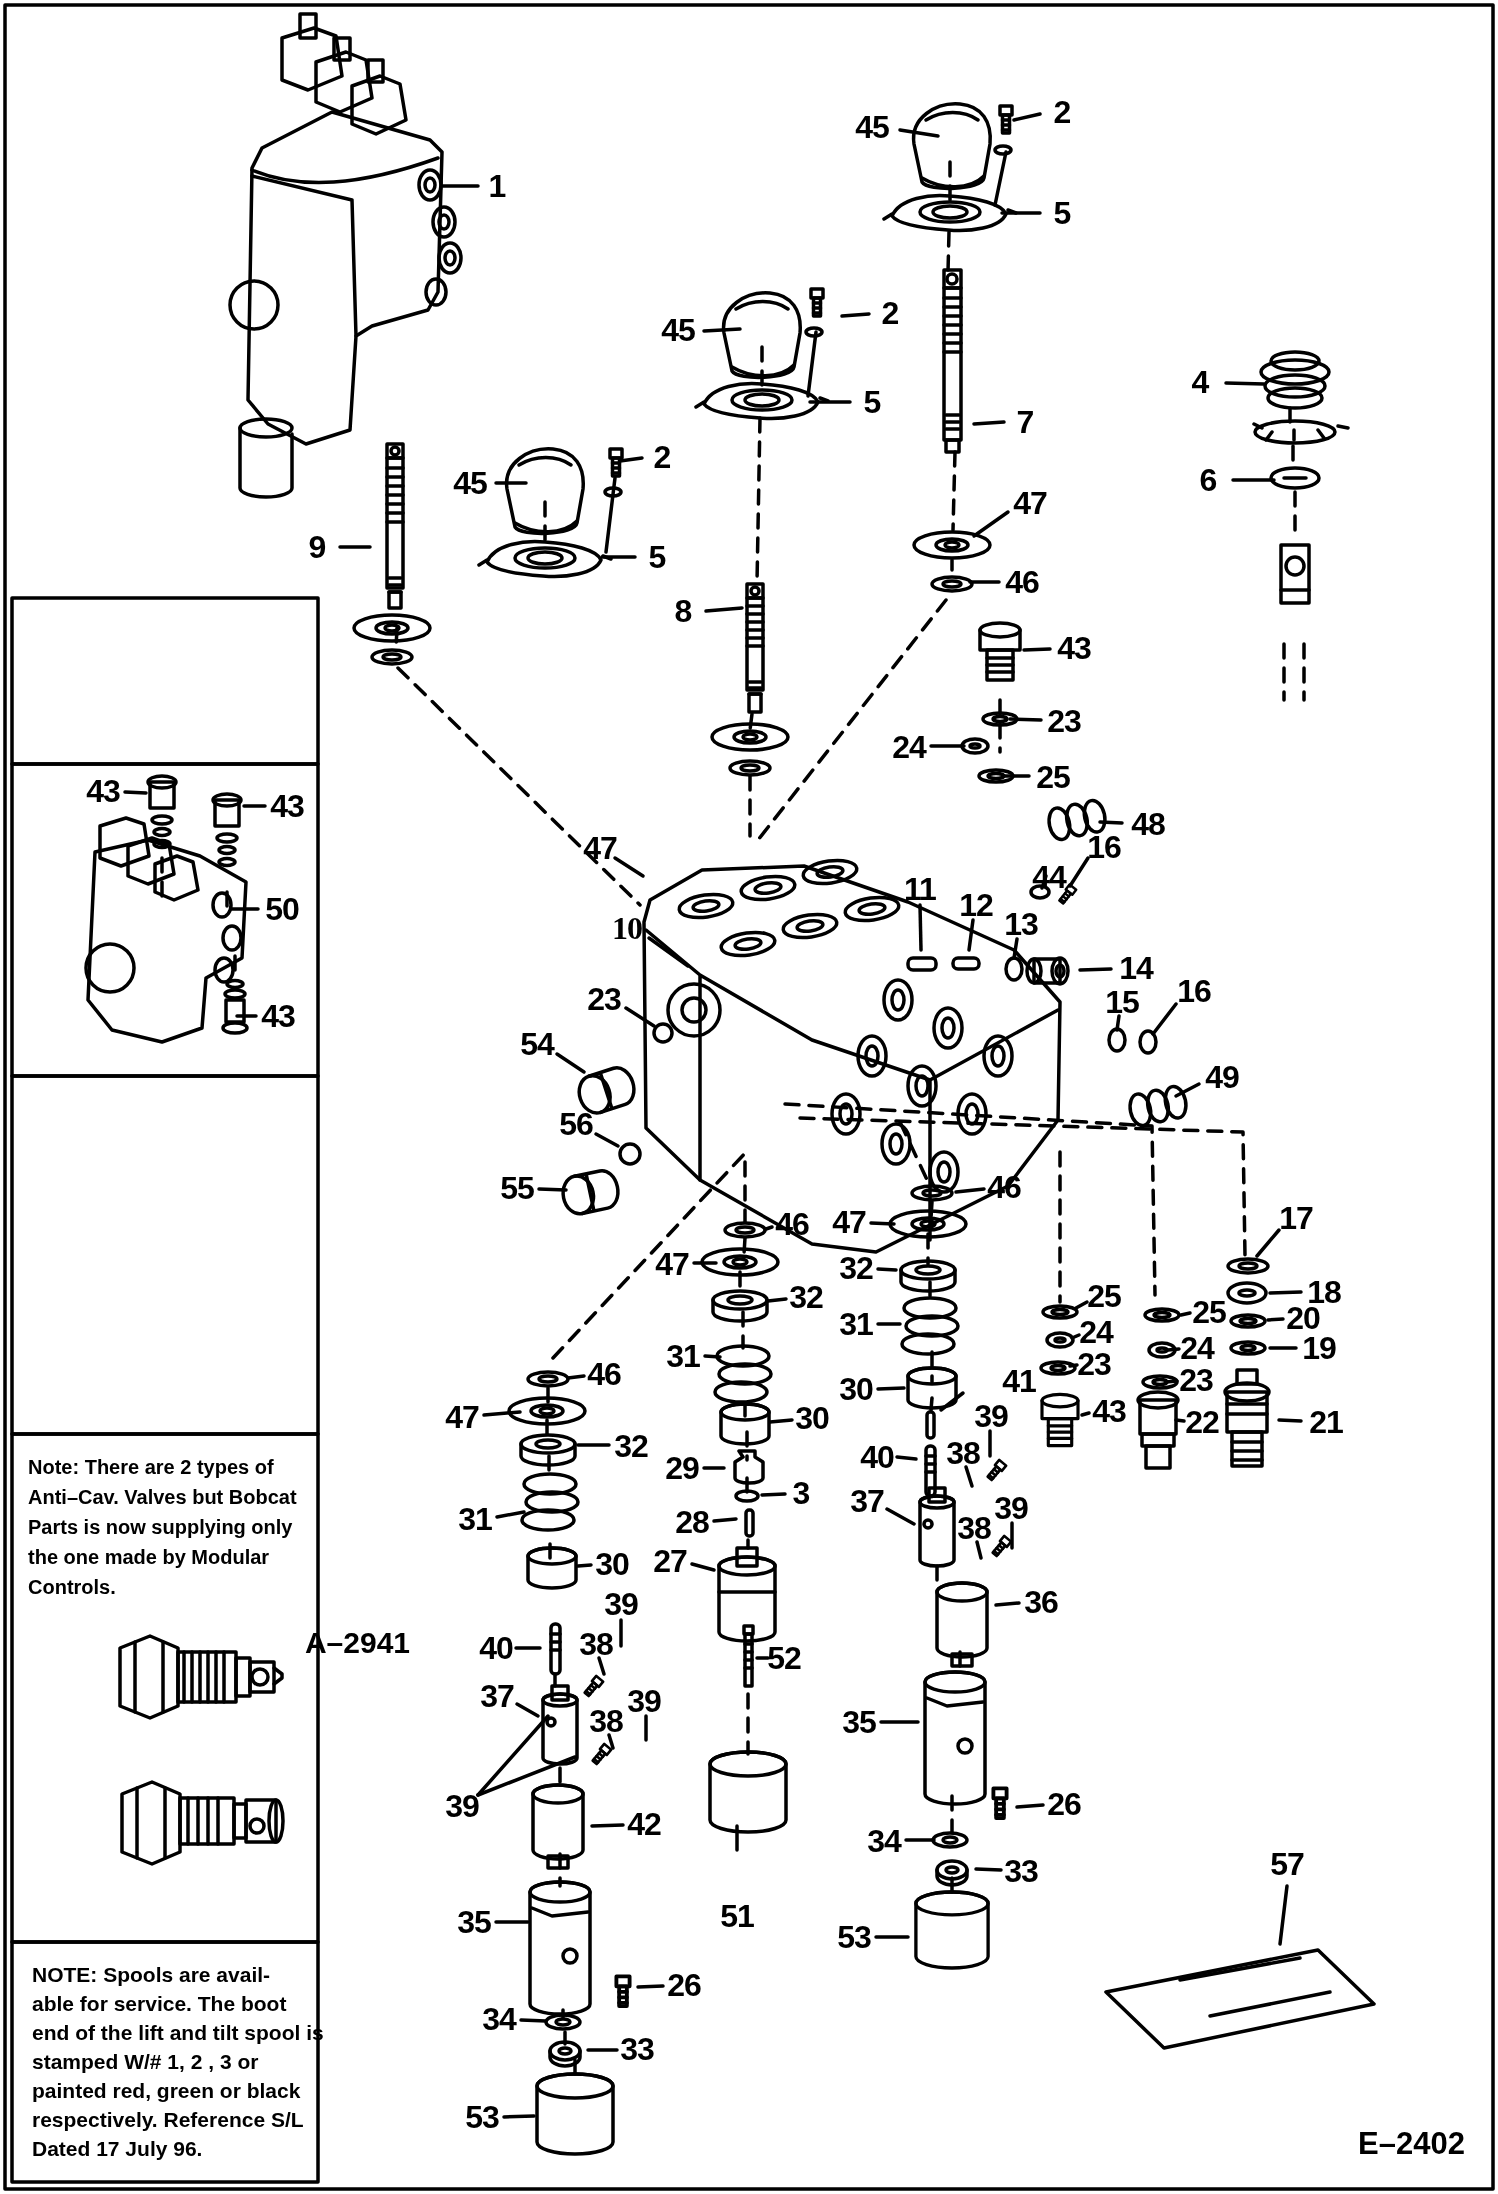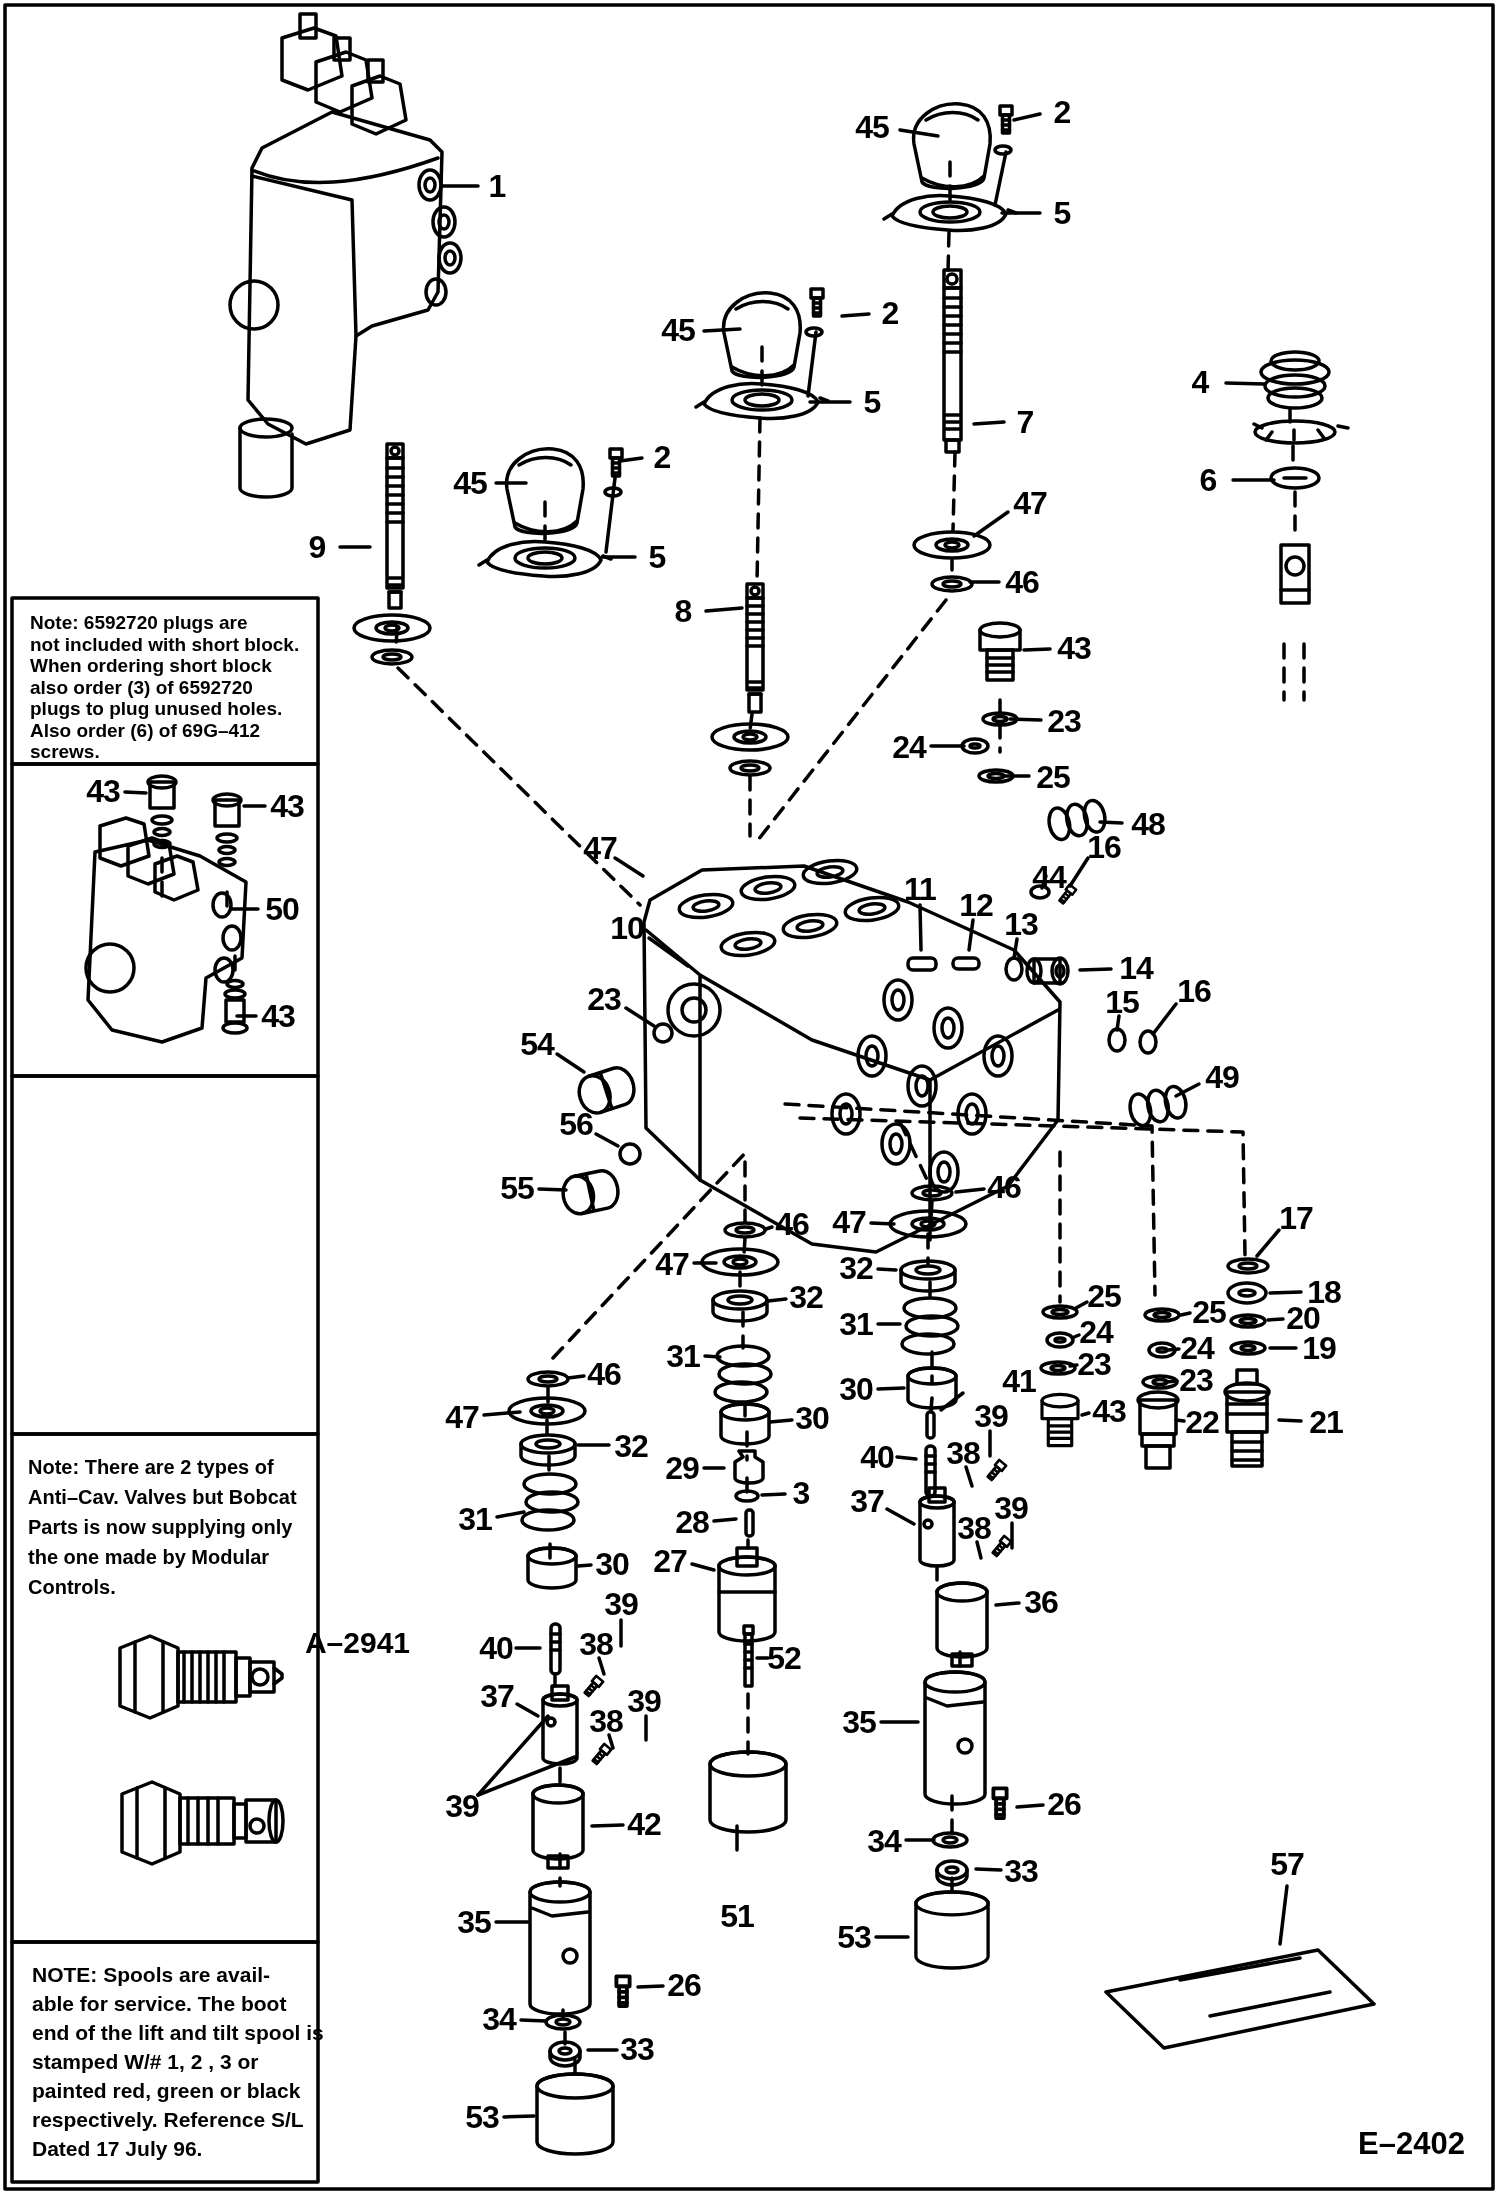--- a/index.html
+++ b/index.html
@@ -603,29 +603,20 @@
         <line x1="265" y1="806" x2="244" y2="806" stroke-width="5"></line>
         <line x1="258" y1="909" x2="232" y2="909" stroke-width="5"></line>
         <line x1="256" y1="1016" x2="237" y2="1016" stroke-width="5"></line>
         <line x1="478" y1="1795" x2="575" y2="1757" stroke-width="4"></line>
         <line x1="995" y1="205" x2="1006" y2="152" stroke-width="4"></line>
         <line x1="808" y1="396" x2="816" y2="332" stroke-width="4"></line>
         <line x1="606" y1="552" x2="615" y2="478" stroke-width="4"></line>
       </g>
 </svg>
 
-<div class="notebox" id="note1">
-      <div class="note-line">Note:      6592720  plugs  are</div>
-      <div class="note-line">not included with short block.</div>
-      <div class="note-line">When  ordering  short  block</div>
-      <div class="note-line">also  order  (3)  of  6592720</div>
-      <div class="note-line">plugs to plug unused  holes.</div>
-      <div class="note-line">Also  order  (6)  of  69G–412</div>
-      <div class="note-line">screws.</div>
-    </div>
 <div class="notebox" id="note2">
       <div class="note-line">Note:       There are 2 types of</div>
       <div class="note-line">Anti–Cav. Valves but Bobcat</div>
       <div class="note-line">Parts  is  now  supplying  only</div>
       <div class="note-line">the  one  made  by  Modular</div>
       <div class="note-line">Controls.</div>
     </div>
 <div class="notebox" id="note3">
       <div class="note-line">NOTE:    Spools   are  avail-</div>
       <div class="note-line">able  for  service.   The  boot</div>
@@ -656,21 +647,21 @@
       <div class="callout" style="left: 657px; top: 557px;">5</div>
       <div class="callout" style="left: 1030px; top: 503px;">47</div>
       <div class="callout" style="left: 1022px; top: 582px;">46</div>
       <div class="callout" style="left: 1074px; top: 648px;">43</div>
       <div class="callout" style="left: 1064px; top: 721px;">23</div>
       <div class="callout" style="left: 909px; top: 747px;">24</div>
       <div class="callout" style="left: 1053px; top: 777px;">25</div>
       <div class="callout" style="left: 1148px; top: 824px; text-align: center;">48</div>
       <div class="callout" style="left: 1104px; top: 847px;">16</div>
       <div class="callout" style="left: 1049px; top: 857px; margin-top: 20px;">44</div>
-      <div class="callout" style="left: 627px; top: 928px;">10</div>
+      <div class="callout" style="left: 627px; top: 928px; font-family: Liberation Serif, serif;">10</div>
       <div class="callout" style="left: 600px; top: 848px;">47</div>
       <div class="callout" style="left: 920px; top: 889px;">11</div>
       <div class="callout" style="left: 976px; top: 905px;">12</div>
       <div class="callout" style="left: 1021px; top: 924px;">13</div>
       <div class="callout" style="left: 1136px; top: 968px;">14</div>
       <div class="callout" style="left: 1122px; top: 1002px;">15</div>
       <div class="callout" style="left: 1194px; top: 991px;">16</div>
       <div class="callout" style="left: 604px; top: 999px;">23</div>
       <div class="callout" style="left: 537px; top: 1044px;">54</div>
       <div class="callout" style="left: 576px; top: 1124px;">56</div>

